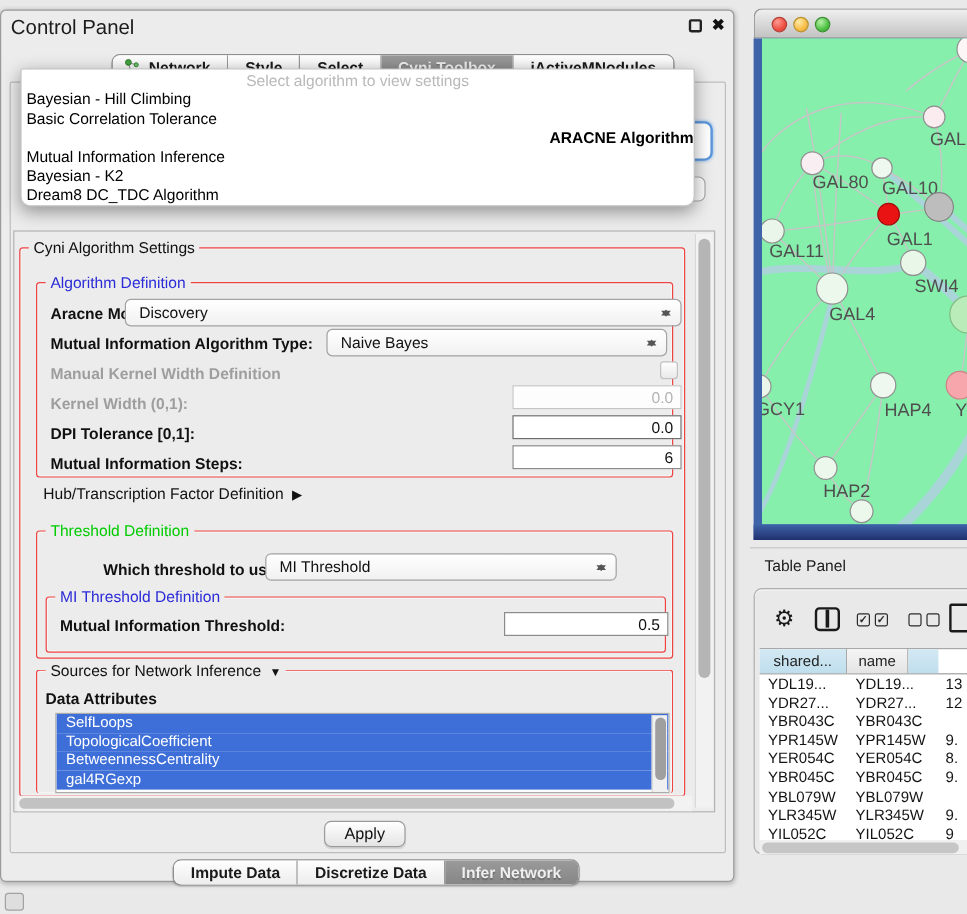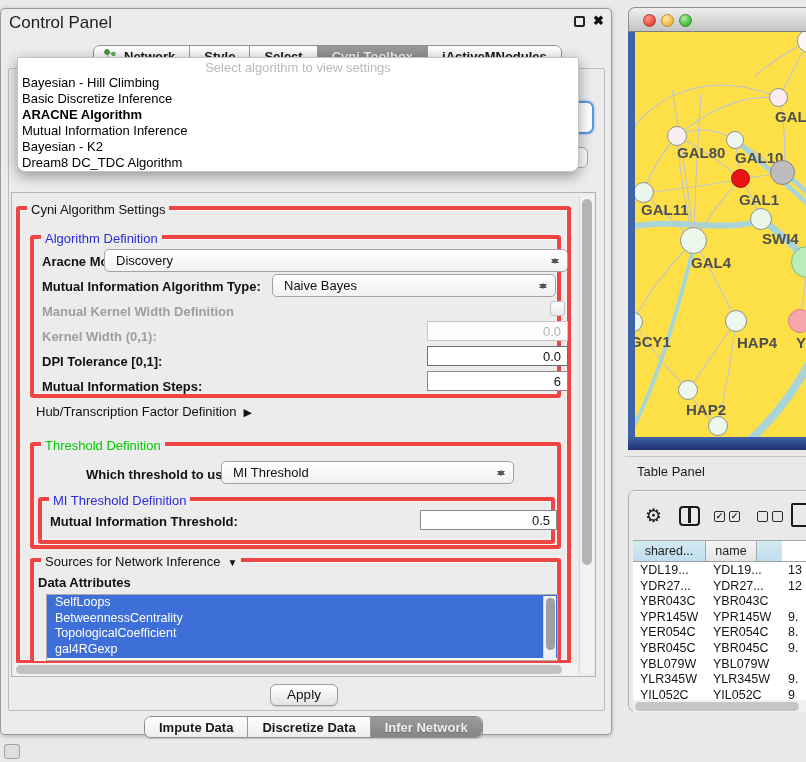--- a/index.html
+++ b/index.html
@@ -34,24 +34,24 @@
 
   
   .focus-sliver { position:absolute; left:567px; top:92px; width:26px; height:33px; background:#fff; border:2px solid #5b97dd; border-radius:7px; box-shadow:0 0 3px #7fb2e8; }
   .combo-sliver { position:absolute; left:538px; top:138px; width:49px; height:21px; background:#fcfcfc; border:1px solid #a8a8a8; border-radius:6px; }
 
   
   .dropdown { position:absolute; left:17px; top:57px; width:562px; height:115px; background:#fff;
     border:1px solid #c4c4c4; border-radius:2px 2px 8px 8px; box-shadow:0 4px 14px rgba(0,0,0,.38); z-index:50; padding-top:2px; }
   .dd-placeholder { text-align:center; color:#b9b9b9; font-size:13px; height:15px; line-height:15px; }
   .dd-item { padding-left:4px; font-size:13px; height:16px; line-height:16px; color:#000; cursor:pointer; white-space:nowrap; }
-  .dd-item.dd-selected { font-weight:bold; }
-
-  
-  .groupbox { position:absolute; border:4px solid #ef4444; border-radius:3px; box-shadow:inset 0 0 0 1px #f6f6f6; }
+  .dd-item.dd-selected { font-weight:bold;text-align:right; }
+
+  
+  .groupbox { position:absolute; border:1px solid #ef4444; border-radius:3px; box-shadow:inset 0 0 0 1px #f6f6f6; }
   .gb-title { position:absolute; top:-8px; left:7px; background:#ececec; padding:0 4px; font-size:13px; color:#111; white-space:nowrap; }
   .gb-title.blue { color:#2b2bd8; }
   .gb-title.green { color:#0c0; }
 
   .form-label { position:absolute; font-size:13px; font-weight:bold; color:#111; white-space:nowrap; }
   .form-label.disabled { color:#9e9e9e; }
   .plain-label { position:absolute; font-size:13px; color:#111; white-space:nowrap; }
 
   
   .combo { position:absolute; height:23px; background:linear-gradient(#fff,#f1f1f1); border:1px solid #a3a3a3; border-radius:5px; display:flex; align-items:center; cursor:pointer; }
@@ -84,21 +84,21 @@
     background:linear-gradient(#fff,#e4e4e4); font-size:13.5px; color:#111; text-align:center; line-height:20px; cursor:pointer; box-shadow:0 1px 1px rgba(0,0,0,.12); }
 
   
   .net-window { position:absolute; left:628px; top:7px; width:190px; height:443px; }
   .net-titlebar { position:absolute; left:0; top:0; width:100%; height:25px; background:linear-gradient(#efefef,#c3c3c3); border:1px solid #8f8f8f; border-bottom:1px solid #7f7f7f; border-radius:7px 7px 0 0; }
   .tl { position:absolute; top:6px; width:13px; height:13px; border-radius:50%; cursor:pointer; }
   .tl.red { left:14px; background:radial-gradient(circle at 35% 30%, #ff9a90, #ee5044 60%, #c93a30); border:1px solid #b34238; }
   .tl.yellow { left:32px; background:radial-gradient(circle at 35% 30%, #ffe9a8, #f7bd45 60%, #d99b27); border:1px solid #b8912e; }
   .tl.green { left:50px; background:radial-gradient(circle at 35% 30%, #b6f0a8, #4fc143 60%, #2f9a2b); border:1px solid #3e8f36; }
   .net-frame { position:absolute; left:0; top:25px; width:100%; height:418px; background:#3e63a8; }
-  .net-canvas { position:absolute; left:7px; top:0; width:171px; height:405px; background:#fde047; overflow:hidden;font-weight:bold; }
+  .net-canvas { position:absolute; left:7px; top:0; width:171px; height:405px; background:#86efac; overflow:hidden; }
   .net-bottom { position:absolute; left:0; bottom:0; width:100%; height:13px; background:linear-gradient(#3e63a8,#20306f); }
   .net-node { position:absolute; border:1px solid #909090; border-radius:50%; cursor:pointer; }
   .net-node-label { position:absolute; font-size:15px; color:#4f4f4f; white-space:nowrap; }
   #edges { position:absolute; left:0; top:0; }
 
   
   .tp-title { position:absolute; left:637px; top:464px; font-size:13px; color:#1c1c1c; }
   .tp-divider { position:absolute; left:625px; top:456px; width:181px; height:1px; background:#c6c6c6; }
   .tp-panel { position:absolute; left:628px; top:490px; width:190px; height:222px; background:#e9e9e9; border:1px solid #aeaeae; border-radius:7px; box-shadow:inset 0 1px 0 #f8f8f8; }
   .tp-toolbar-icon { position:absolute; color:#1a1a1a; cursor:pointer; }
@@ -215,22 +215,22 @@
       <span class="gb-title" style="cursor:pointer">
         <span>Sources for Network Inference</span><span class="tri" style="font-size:10px">▼</span>
       </span>
     </div>
     <span class="form-label" style="left:37px;top:566px">Data Attributes</span>
 
     <div class="attr-list">
       <div>
 
       <div class="attr-item">SelfLoops</div>
+          <div class="attr-item">TopologicalCoefficient</div>
           <div class="attr-item">BetweennessCentrality</div>
-          <div class="attr-item">TopologicalCoefficient</div>
           <div class="attr-item">gal4RGexp</div>
         </div>
       <div class="attr-scroll">
           <div class="attr-thumb"></div>
         </div>
     </div>
 
     <div class="vscroll">
         <div class="thumb"></div>
       </div>
@@ -246,21 +246,21 @@
         <div class="tab">Discretize Data</div>
         <div class="tab active tab-last">Infer Network</div>
       </div>
   </div>
 
   <div class="dropdown">
     <div class="dd-placeholder">Select algorithm to view settings</div>
     <div>
 
     <div class="dd-item">Bayesian - Hill Climbing</div>
-        <div class="dd-item">Basic Discretize Inference</div>
+        <div class="dd-item">Basic Correlation Tolerance</div>
         <div class="dd-item dd-selected">ARACNE Algorithm</div>
         <div class="dd-item">Mutual Information Inference</div>
         <div class="dd-item">Bayesian - K2</div>
         <div class="dd-item">Dream8 DC_TDC Algorithm</div>
       </div>
   </div>
 
   <div class="net-window">
     <div class="net-titlebar">
       <span class="tl red"></span>

